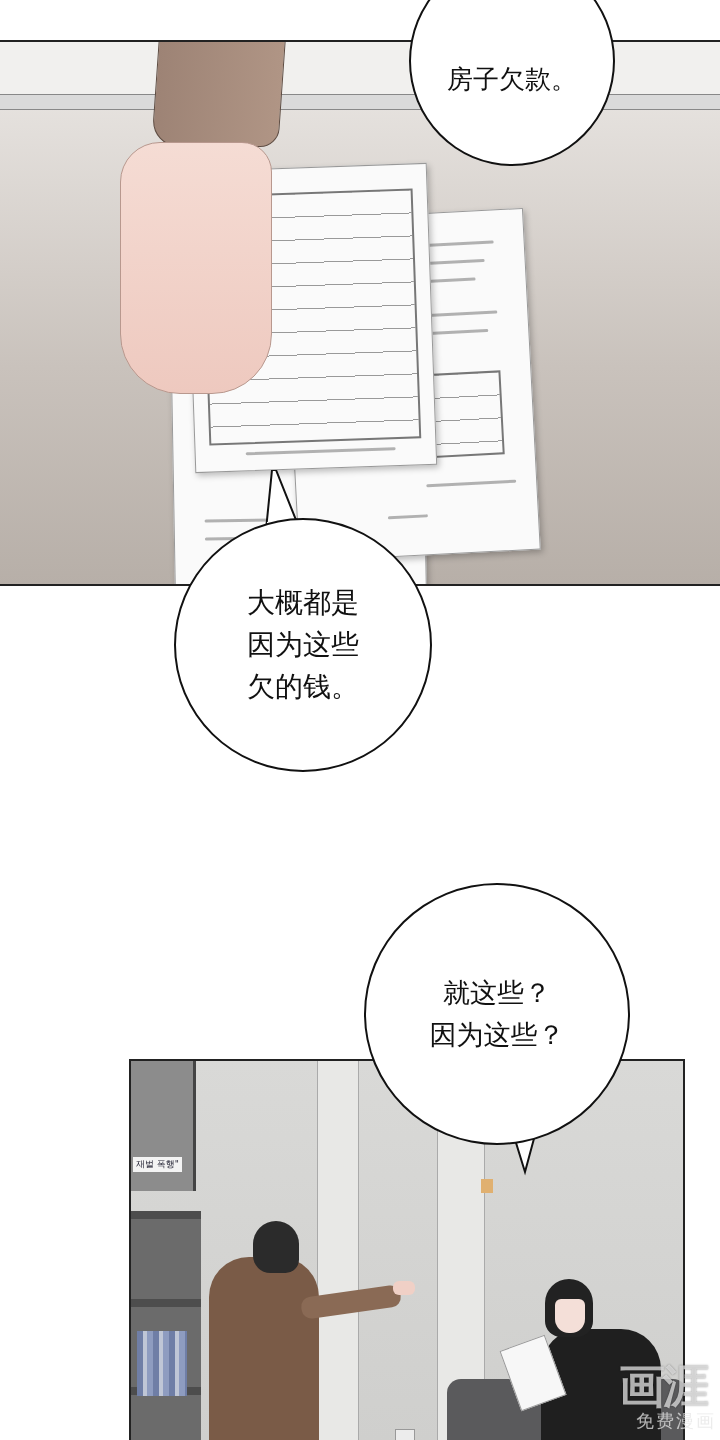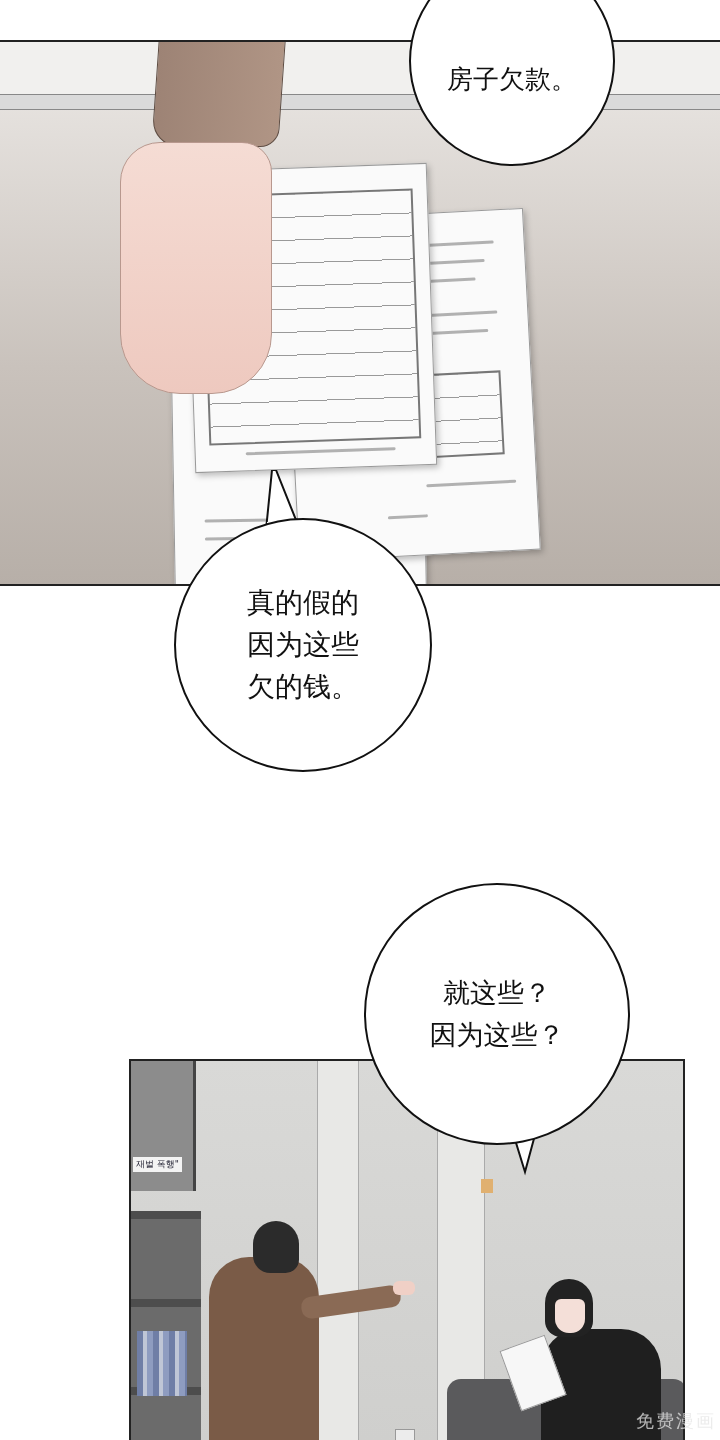--- a/index.html
+++ b/index.html
@@ -79,21 +79,21 @@
 
 <div class="bubble" style="left:409px;top:-44px;width:206px;height:210px;">
   <span class="bubble-text" style="margin-top:36px;">房子欠款。</span>
 </div>
 
 <svg class="tail" style="left:262px;top:470px;" width="40" height="70">
   <polygon points="10,0 14,0 38,60 4,60" fill="#fff" stroke="#111" stroke-width="2"></polygon>
   <rect x="5" y="52" width="32" height="14" fill="#fff"></rect>
 </svg>
 <div class="bubble" style="left:174px;top:518px;width:258px;height:254px;">
-  <span class="bubble-text" style="font-size:28px;line-height:42px;">真的假的
+  <span class="bubble-text" style="font-size:28px;line-height:42px;">大概都是
 因为这些
 欠的钱。</span>
 </div>
 
 <div class="panel" id="panel-2">
   <div class="poster">
     <span class="poster-label">재벌 폭행"</span>
   </div>
   <div class="shelf">
     <div class="shelf-board" style="top:0;"></div>
@@ -122,14 +122,15 @@
 <svg class="tail" style="left:505px;top:1120px;" width="40" height="60">
   <polygon points="4,0 34,0 20,52" fill="#fff" stroke="#111" stroke-width="2"></polygon>
   <rect x="2" y="-4" width="36" height="10" fill="#fff"></rect>
 </svg>
 <div class="bubble" style="left:364px;top:883px;width:266px;height:262px;">
   <span class="bubble-text" style="font-size:27px;line-height:42px;">就这些？
 因为这些？</span>
 </div>
 
 <div class="watermark">
+  <div class="wm-logo">画涯</div>
   <div class="wm-sub">免费漫画</div>
 </div>
 
 </body></html>

